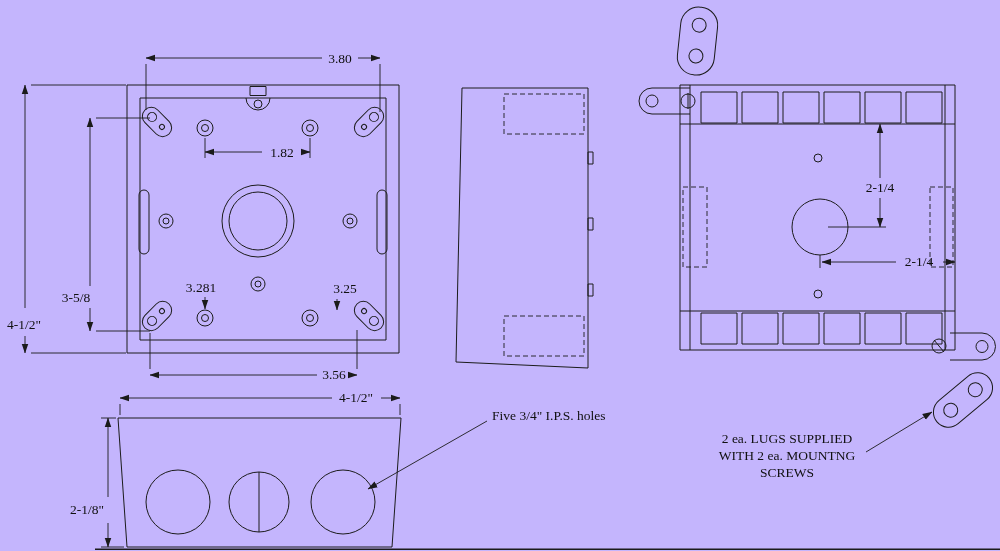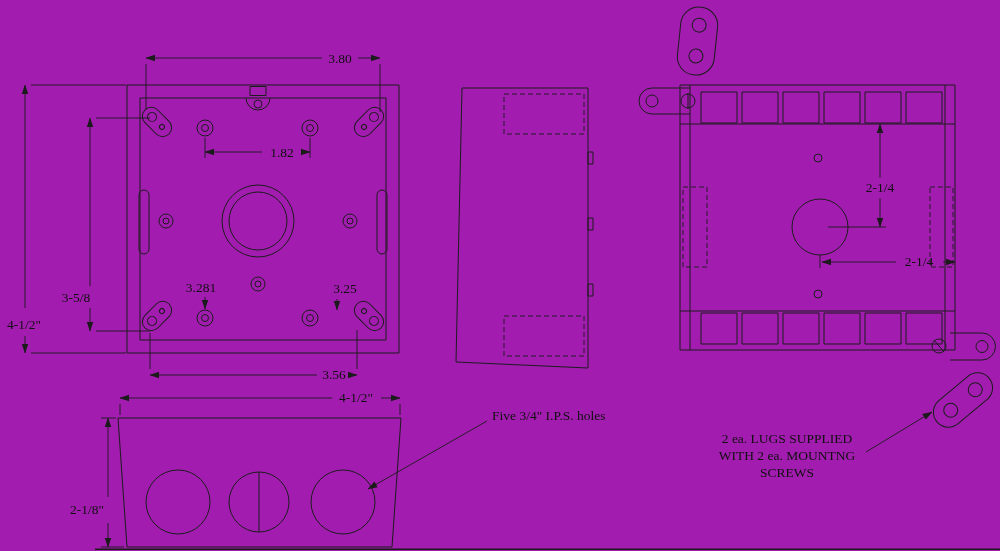--- a/index.html
+++ b/index.html
@@ -1,16 +1,16 @@
 <!DOCTYPE html>
 <html><head>
 <meta charset="utf-8">
 <style>
   html,body{margin:0;padding:0;background:#fff;}
-  .sheet{position:relative;width:1000px;height:551px;background:#a21caf;overflow:hidden;}
+  .sheet{position:relative;width:1000px;height:551px;background:#c4b5fd;overflow:hidden;}
   svg{display:block;font-family:"Liberation Serif", serif;}
   .ln{stroke:#1c1c1c;stroke-width:1;fill:none;stroke-linecap:butt;stroke-linejoin:round;}
   .dim{stroke:#1c1c1c;stroke-width:0.9;fill:none;}
   .dash{stroke:#1c1c1c;stroke-width:0.9;fill:none;stroke-dasharray:5 3;}
   text{fill:#101010;stroke:none;font-size:13.5px;}
   .lbl{font-size:13.5px;}
 </style>
 </head>
 <body>
 

